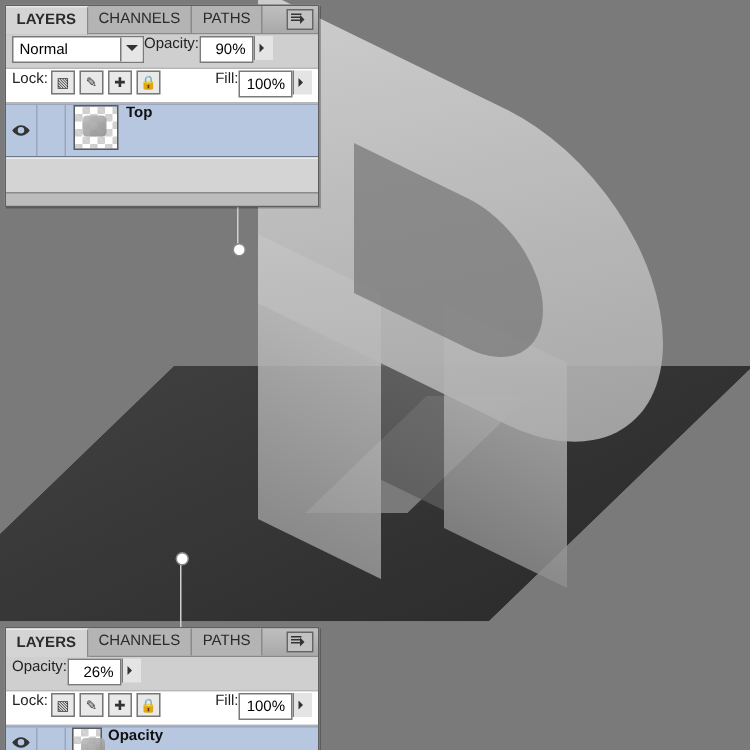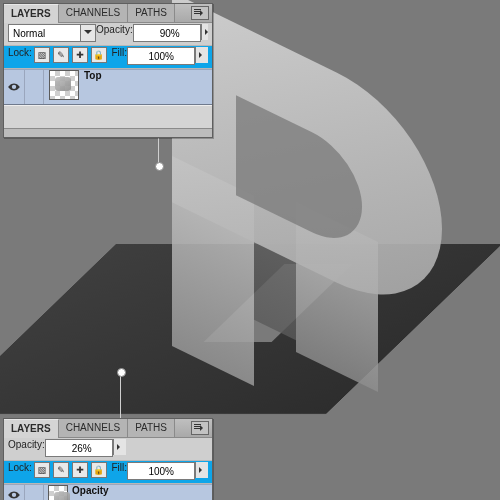--- a/index.html
+++ b/index.html
@@ -25,24 +25,24 @@
   .menu-btn{width:16px;height:12px;margin-right:3px;background:#c2c2c2;border:1px solid #666;position:relative}
   .menu-btn::before{content:"";position:absolute;left:2px;top:2px;width:7px;height:1px;background:#333;box-shadow:0 2px 0 #333,0 4px 0 #333}
   .menu-btn::after{content:"";position:absolute;right:2px;top:3px;border:3px solid transparent;border-left-color:#333}
   .row{display:flex;align-items:flex-start;height:20px;padding:1px 4px;gap:0;border-bottom:1px solid #b7b7b7;background:#cfcfcf}
   .select{flex:0 0 86px;height:16px;display:flex;align-items:center;background:#fff;border:1px solid #7a7a7a}
   .select span{flex:1;padding:0 4px;font-size:10px}
   .select .dd{width:14px;height:16px;border-left:1px solid #7a7a7a;background:#e6e6e6;position:relative}
   .select .dd::after{content:"";position:absolute;left:3px;top:5px;border:4px solid transparent;border-top-color:#333}
   .lbl{font-size:10px;color:#222}
   .numbox{display:flex;align-items:center;height:16px;background:#fff;border:1px solid #7a7a7a}
-  .numbox span{padding:0 20px;font-size:10px;min-width:26px;text-align:right}
+  .numbox span{padding:0 4px;font-size:10px;min-width:26px;text-align:right}
   .stepper{width:12px;height:16px;border-left:1px solid #7a7a7a;background:#e4e4e4;position:relative}
   .stepper::after{content:"";position:absolute;left:3px;top:5px;border:3px solid transparent;border-left-color:#333}
-  .lockrow{background:#0ea5e9}
+  .lockrow{background:#ffffff}
   .lockrow .icons{display:flex;gap:3px;margin-left:2px}
   .ic{width:14px;height:14px;border:1px solid #777;background:#e9e9e9;font-size:9px;line-height:14px;text-align:center;color:#333}
   .push{flex:1}
   .layer{display:flex;height:34px;background:#b7c7e0;border-top:1px solid #9aa6bd;border-bottom:1px solid #6f7a8d}
   .eye{width:20px;height:34px;display:flex;align-items:center;justify-content:center;border-right:1px solid #9aa6bd}
   .eye svg{width:14px;height:10px}
   .linkcell{width:18px;height:34px;border-right:1px solid #9aa6bd}
   .thumb{width:28px;height:28px;margin:0 5px;border:1px solid #5b5b5b;background:
      linear-gradient(45deg,#cfcfcf 25%,transparent 25%,transparent 75%,#cfcfcf 75%),
      linear-gradient(45deg,#cfcfcf 25%,#fff 25%,#fff 75%,#cfcfcf 75%);

